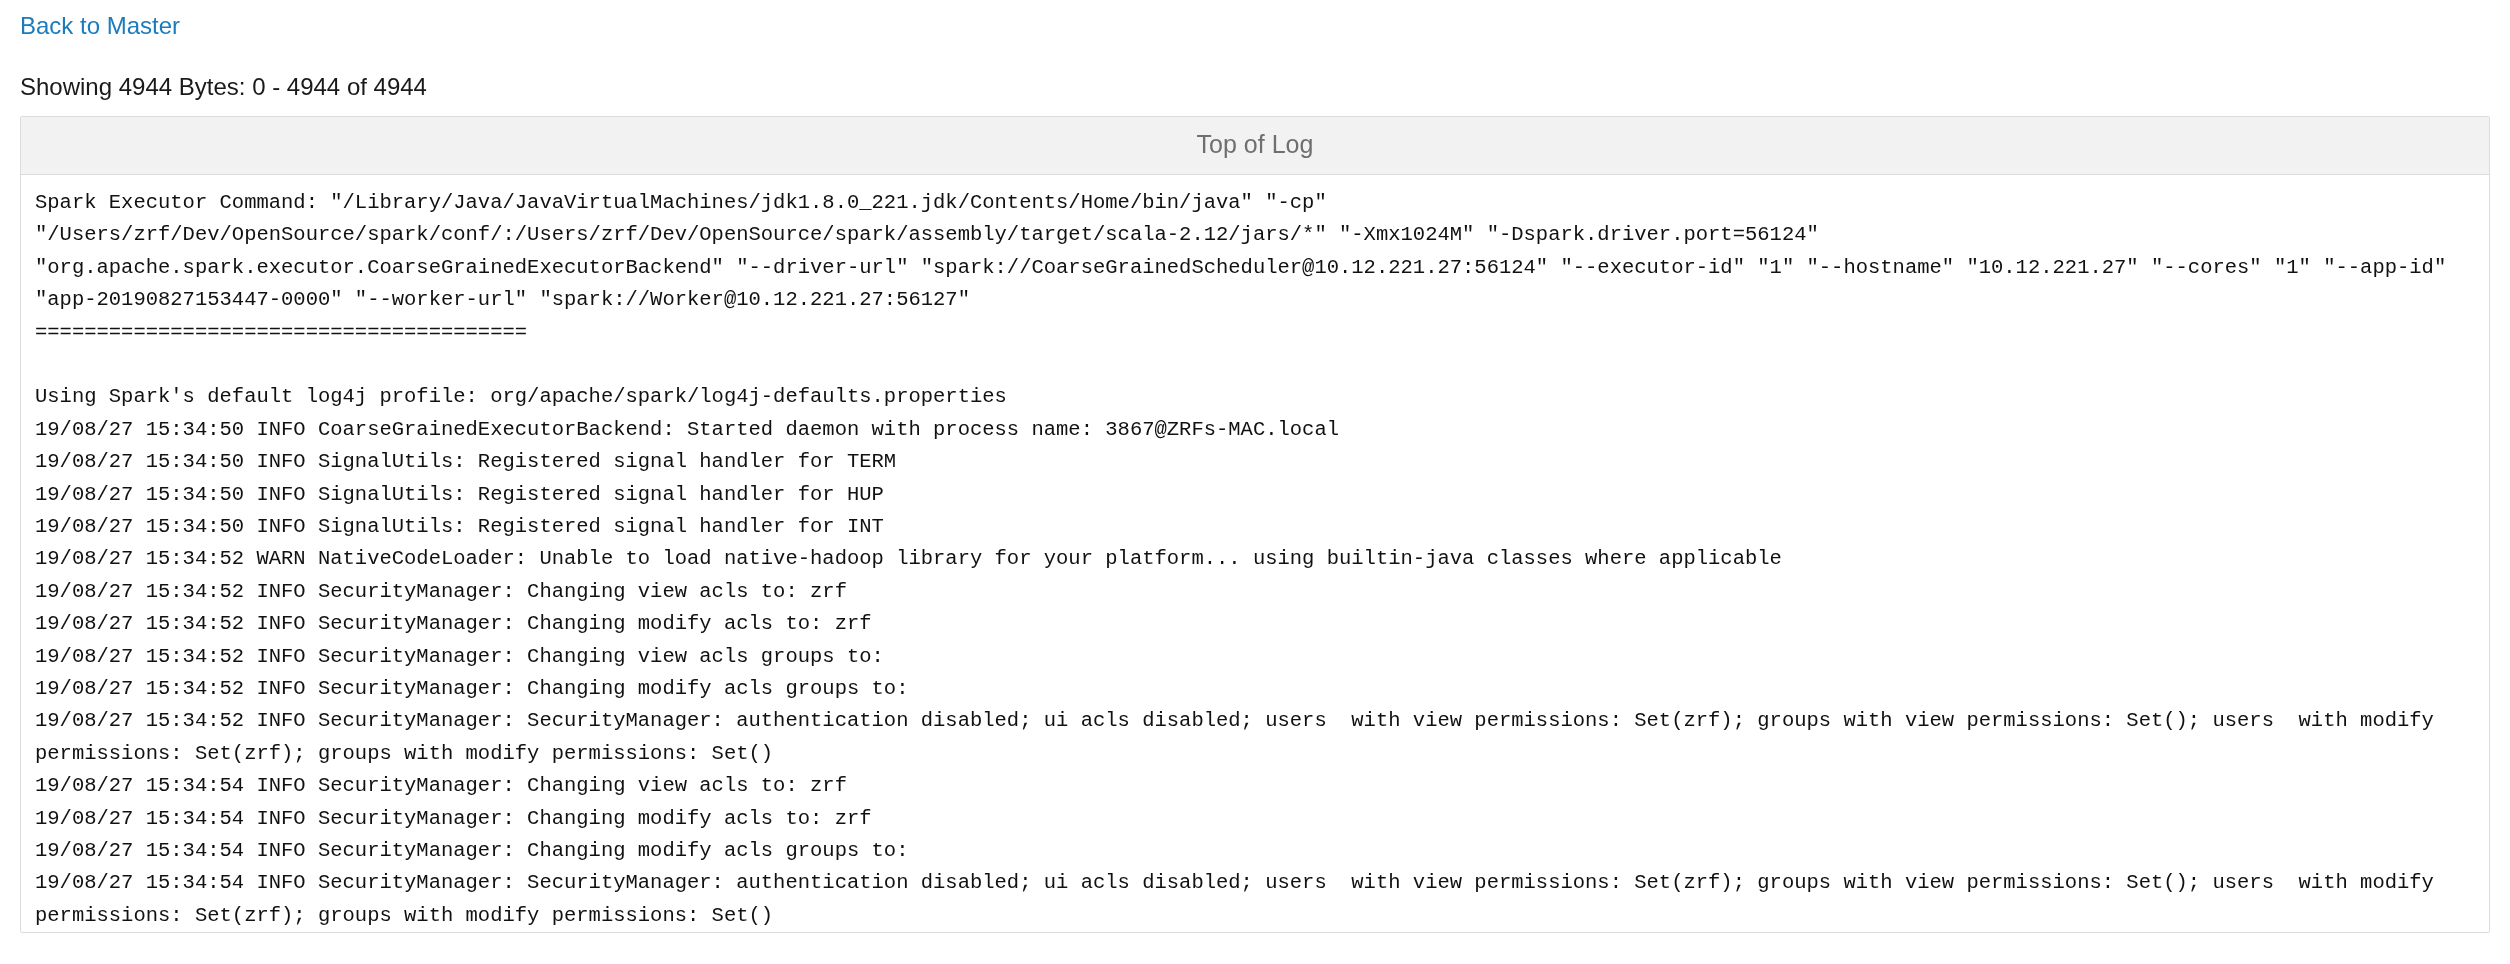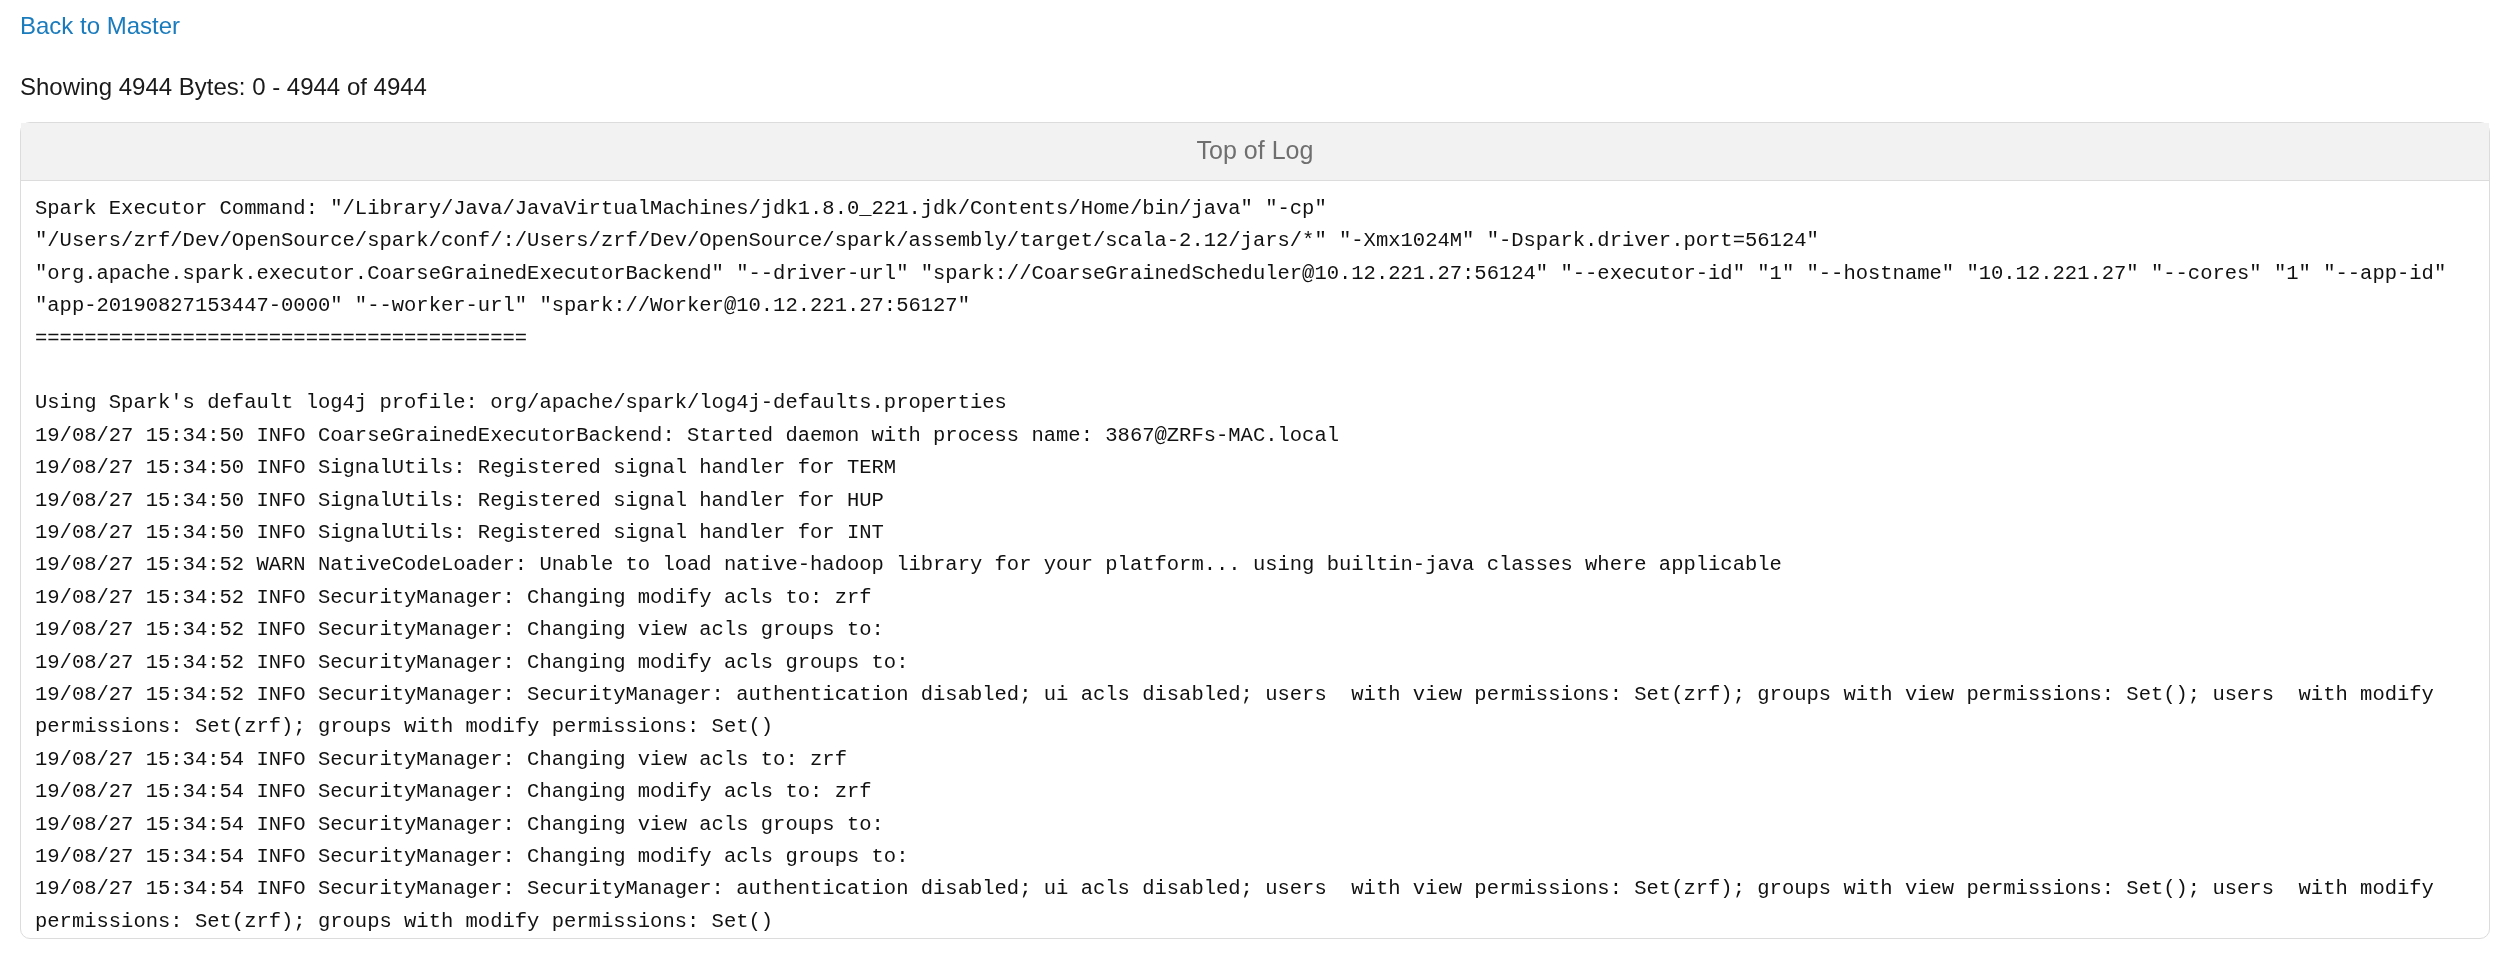--- a/index.html
+++ b/index.html
@@ -29,23 +29,23 @@
     cursor: pointer;
   }
   .showing-line {
     font-size: 24px;
     color: #1a1a1a;
     margin-top: 36px;
     margin-bottom: 0;
     line-height: 1.1;
   }
   .log-panel {
-    margin-top: 22px;
+    margin-top: 16px;
     border: 1px solid #dcdcdc;
-    border-radius: 10px;
+    border-radius: 2px;
     background: #ffffff;
     box-sizing: border-box;
   }
   .log-header {
     background: #f2f2f2;
     border-bottom: 1px solid #dcdcdc;
     text-align: center;
     font-size: 25px;
     color: #6f6f6f;
     padding: 14px 0 15px 0;
@@ -81,25 +81,25 @@
     <div class="log-body">
         <div class="log-line">Spark Executor Command: "/Library/Java/JavaVirtualMachines/jdk1.8.0_221.jdk/Contents/Home/bin/java" "-cp" "/Users/zrf/Dev/OpenSource/spark/conf/:/Users/zrf/Dev/OpenSource/spark/assembly/target/scala-2.12/jars/*" "-Xmx1024M" "-Dspark.driver.port=56124" "org.apache.spark.executor.CoarseGrainedExecutorBackend" "--driver-url" "spark://CoarseGrainedScheduler@10.12.221.27:56124" "--executor-id" "1" "--hostname" "10.12.221.27" "--cores" "1" "--app-id" "app-20190827153447-0000" "--worker-url" "spark://Worker@10.12.221.27:56127"</div>
         <div class="log-line">========================================</div>
         <div class="log-line blank"></div>
         <div class="log-line">Using Spark's default log4j profile: org/apache/spark/log4j-defaults.properties</div>
         <div class="log-line">19/08/27 15:34:50 INFO CoarseGrainedExecutorBackend: Started daemon with process name: 3867@ZRFs-MAC.local</div>
         <div class="log-line">19/08/27 15:34:50 INFO SignalUtils: Registered signal handler for TERM</div>
         <div class="log-line">19/08/27 15:34:50 INFO SignalUtils: Registered signal handler for HUP</div>
         <div class="log-line">19/08/27 15:34:50 INFO SignalUtils: Registered signal handler for INT</div>
         <div class="log-line">19/08/27 15:34:52 WARN NativeCodeLoader: Unable to load native-hadoop library for your platform... using builtin-java classes where applicable</div>
+        <div class="log-line">19/08/27 15:34:52 INFO SecurityManager: Changing view acls to: zrf</div>
         <div class="log-line">19/08/27 15:34:52 INFO SecurityManager: Changing modify acls to: zrf</div>
         <div class="log-line">19/08/27 15:34:52 INFO SecurityManager: Changing view acls groups to:</div>
         <div class="log-line">19/08/27 15:34:52 INFO SecurityManager: Changing modify acls groups to:</div>
         <div class="log-line">19/08/27 15:34:52 INFO SecurityManager: SecurityManager: authentication disabled; ui acls disabled; users  with view permissions: Set(zrf); groups with view permissions: Set(); users  with modify permissions: Set(zrf); groups with modify permissions: Set()</div>
         <div class="log-line">19/08/27 15:34:54 INFO SecurityManager: Changing view acls to: zrf</div>
         <div class="log-line">19/08/27 15:34:54 INFO SecurityManager: Changing modify acls to: zrf</div>
-        <div class="log-line">19/08/27 15:34:54 INFO SecurityManager: Changing view acls groups to:</div>
         <div class="log-line">19/08/27 15:34:54 INFO SecurityManager: Changing modify acls groups to:</div>
         <div class="log-line">19/08/27 15:34:54 INFO SecurityManager: SecurityManager: authentication disabled; ui acls disabled; users  with view permissions: Set(zrf); groups with view permissions: Set(); users  with modify permissions: Set(zrf); groups with modify permissions: Set()</div>
       </div>
   </div>
 
 </div>
 
 </body></html>

